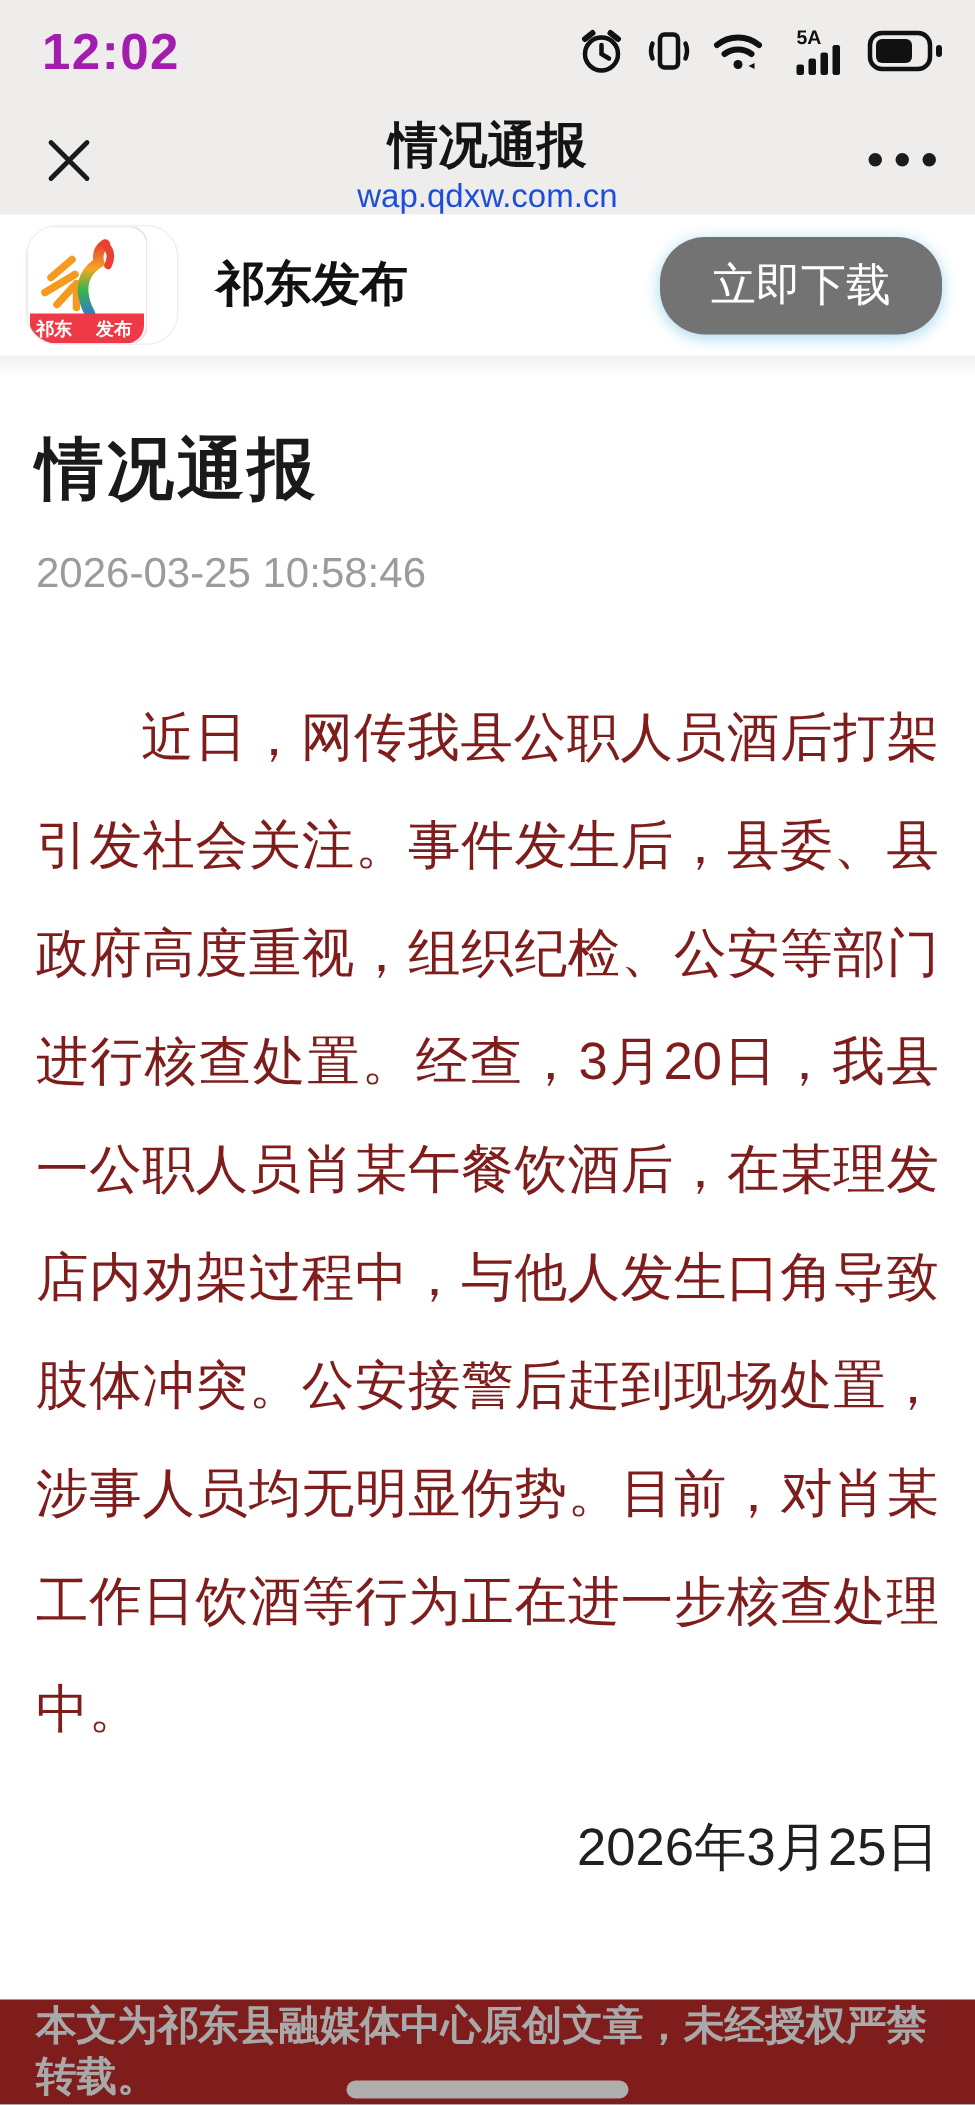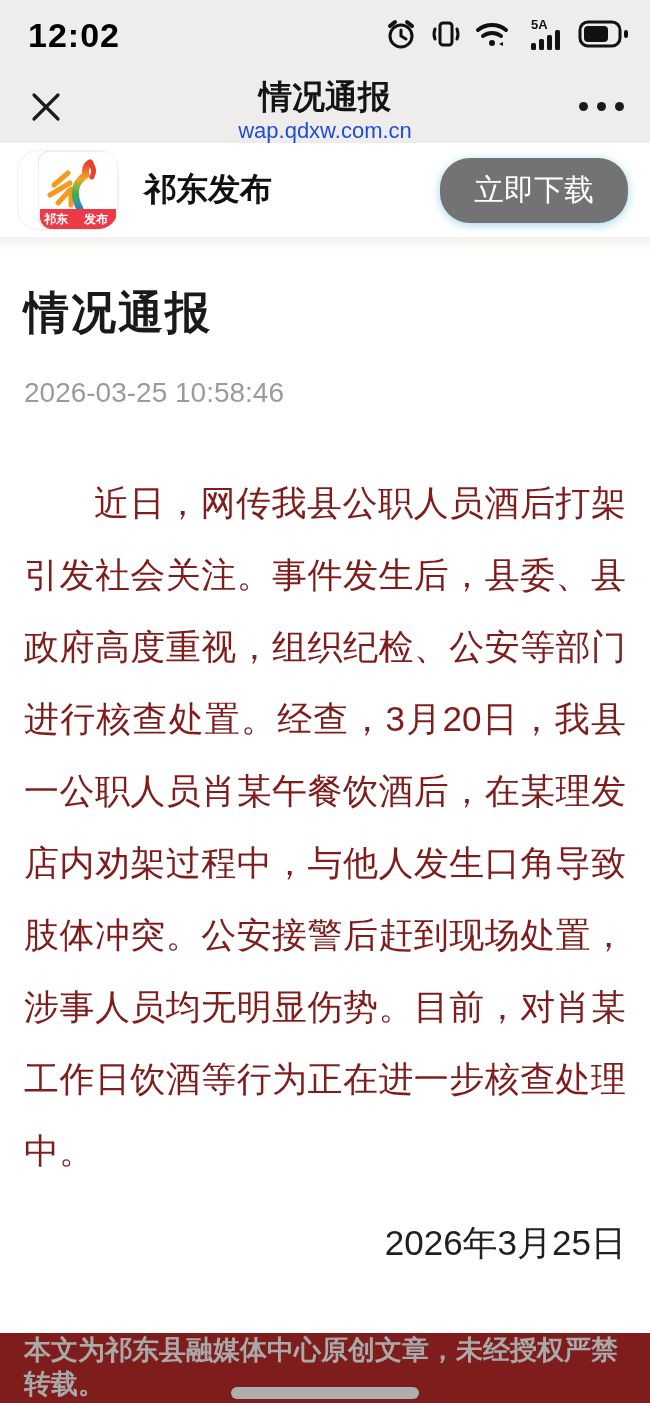--- a/index.html
+++ b/index.html
@@ -11,21 +11,21 @@
     background:#ffffff;
     font-family:"Liberation Sans","DejaVu Sans",sans-serif;
     overflow:hidden;
   }
   
   .status-bar{
     height:70px;background:#eeedeb;
     display:flex;align-items:center;justify-content:space-between;
     padding:0 20px 0 28px;
   }
-  .status-time{font-size:34px;font-weight:600;color:#000000;letter-spacing:1px;}
+  .status-time{font-size:34px;font-weight:600;color:#a21caf;letter-spacing:1px;}
   .status-icons{display:flex;align-items:flex-start;gap:11px;}
   .status-icons svg{display:block;}
   
   .browser-header{
     height:73px;background:#eeedeb;
     display:flex;align-items:center;justify-content:space-between;
     padding:0 24px;
     position:relative;
   }
   .close-btn{width:44px;height:44px;display:flex;align-items:center;justify-content:center;cursor:pointer;}
@@ -36,38 +36,38 @@
   .header-title{font-size:33px;font-weight:700;color:#141414;line-height:42px;}
   .header-url{font-size:22px;color:#1d4ed8;line-height:26px;}
   .more-btn{display:flex;gap:9px;align-items:center;cursor:pointer;padding:10px 2px;}
   .more-btn i{width:9px;height:9px;border-radius:50%;background:#1b1b1b;display:block;}
   
   .app-banner{
     height:94px;background:#ffffff;
     display:flex;align-items:center;
     padding:0 22px 0 18px;
   }
-  .app-logo{width:100px;height:78px;flex:0 0 auto;border-radius:20px;overflow:hidden;box-shadow:0 0 0 1px #f0f0f0;text-align:right;}
+  .app-logo{width:100px;height:78px;flex:0 0 auto;border-radius:20px;overflow:hidden;box-shadow:0 0 0 1px #f0f0f0;}
   .app-name{font-size:32px;font-weight:700;color:#111;margin-left:26px;flex:1;}
   .download-btn{
     border:none;outline:none;cursor:pointer;
     background:#737373;color:#ffffff;
     font-size:30px;font-family:inherit;
     padding:12px 34px;border-radius:30px;
     box-shadow:0 2px 10px rgba(47,167,216,.45);
   }
   .separator-strip{height:14px;background:linear-gradient(#f2f1ef,#ffffff);}
   
   .content{padding:0 24px;}
   .article-title{
     margin:32px 0 0 0;
     font-size:45px;font-weight:800;color:#1a1a1a;letter-spacing:2px;
   }
   .meta-row{
-    margin-top:34px;
+    margin-top:23px;
     display:flex;align-items:center;justify-content:space-between;
   }
   .pub-date{font-size:28px;color:#9b9b9b;}
   .font-size-ctl{display:flex;align-items:center;gap:30px;font-size:29px;color:#9b9b9b;}
   .fs-option{cursor:pointer;padding-bottom:4px;}
   .fs-option.selected{
     color:#e0291d;font-weight:700;
     border-bottom:8px solid #fbdfdc;
   }
   .article-body{

